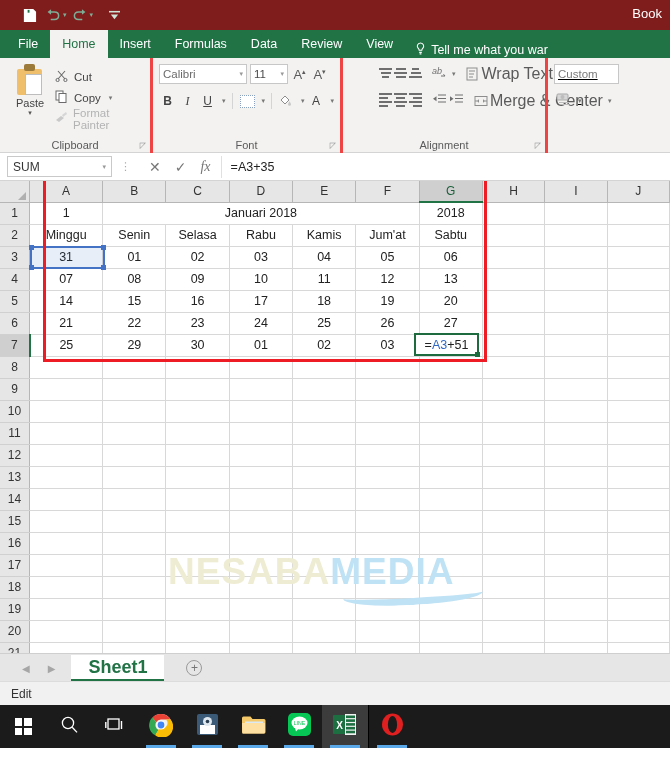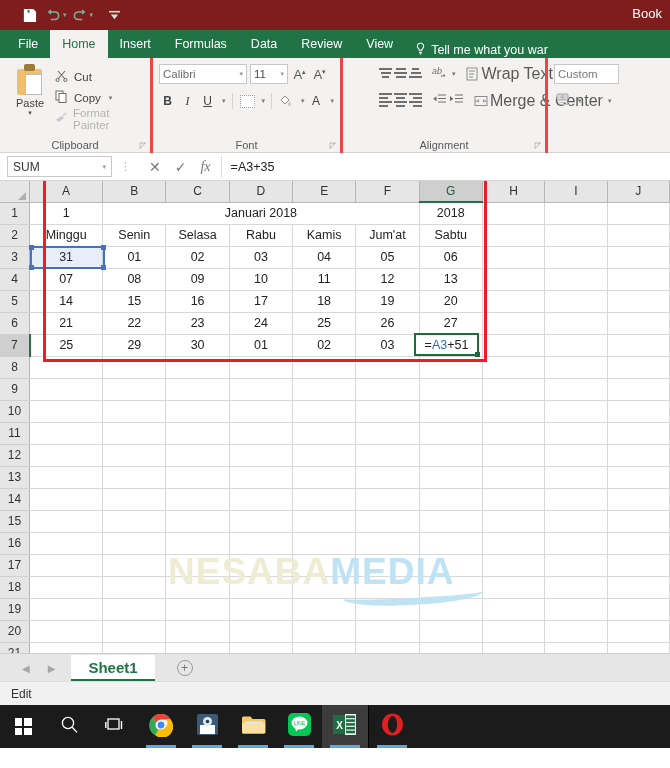--- a/index.html
+++ b/index.html
@@ -115,21 +115,21 @@
   
   .aling { width: 205px; padding-left: 36px; }
   .arow { display: flex; align-items: center; gap: 2px; height: 24px; margin-bottom: 3px; }
   .abtn { width: 19px; height: 19px; display: flex; align-items: center;
           justify-content: center; color: #5d5d5d; }
   .wrap-lbl { font-size: 16px; color: #5a5a5a; white-space: nowrap; }
   .lines { width: 13px; }
   .lines i { display: block; height: 1.6px; background: #6f6f6f; margin-bottom: 2.4px; }
 
   
-  .numg { width: 80px; }
+  .numg { width: 80px; text-decoration: underline; }
   .numbox {
     width: 68px; height: 20px; background: #fff; border: 1px solid #c7c7c7;
     font-size: 11.5px; color: #7a7a7a; padding: 0 3px; line-height: 18px;
     overflow: hidden; white-space: nowrap;
   }
 
   
   .fbar {
     height: 28px; background: #fff; display: flex; align-items: center;
     border-bottom: 1px solid #d4d4d4;
@@ -216,21 +216,21 @@
 
   
   .sheetbar {
     height: 28px; background: #e6e6e6; display: flex; align-items: flex-end;
     border-top: 1px solid #cfcfcf;
   }
   .navarrows { display: flex; gap: 18px; padding: 0 16px 7px 22px; color: #a6a6a6; font-size: 10px; }
   .sheettab {
     height: 26px; background: #fff; border-bottom: 2px solid #217346;
     padding: 0 17px; display: flex; align-items: center;
-    font-size: 15px; font-weight: bold; color: #217346;
+    font-size: 18px; font-weight: bold; color: #217346;
   }
   .addsheet {
     width: 16px; height: 16px; border: 1px solid #9a9a9a; border-radius: 50%;
     display: flex; align-items: center; justify-content: center;
     font-size: 12px; color: #767676; margin: 0 0 5px 22px;
   }
 
   
   .statusbar {
     height: 24px; background: #f1f1f1; display: flex; align-items: center;

